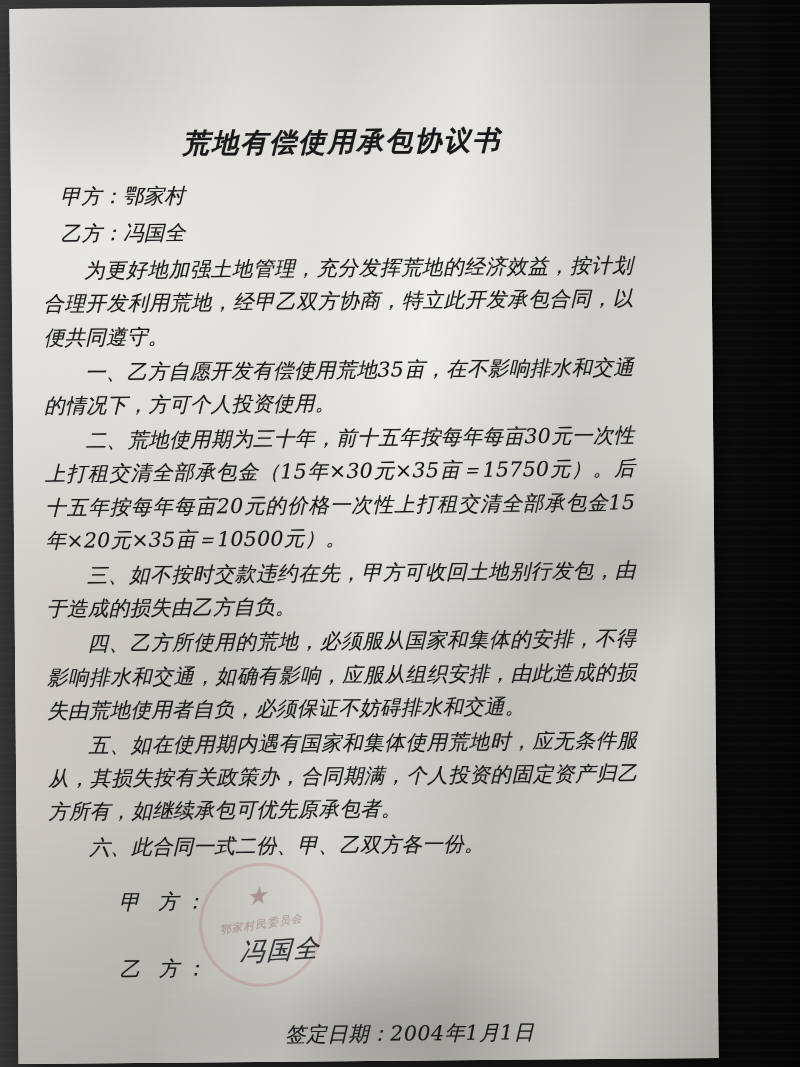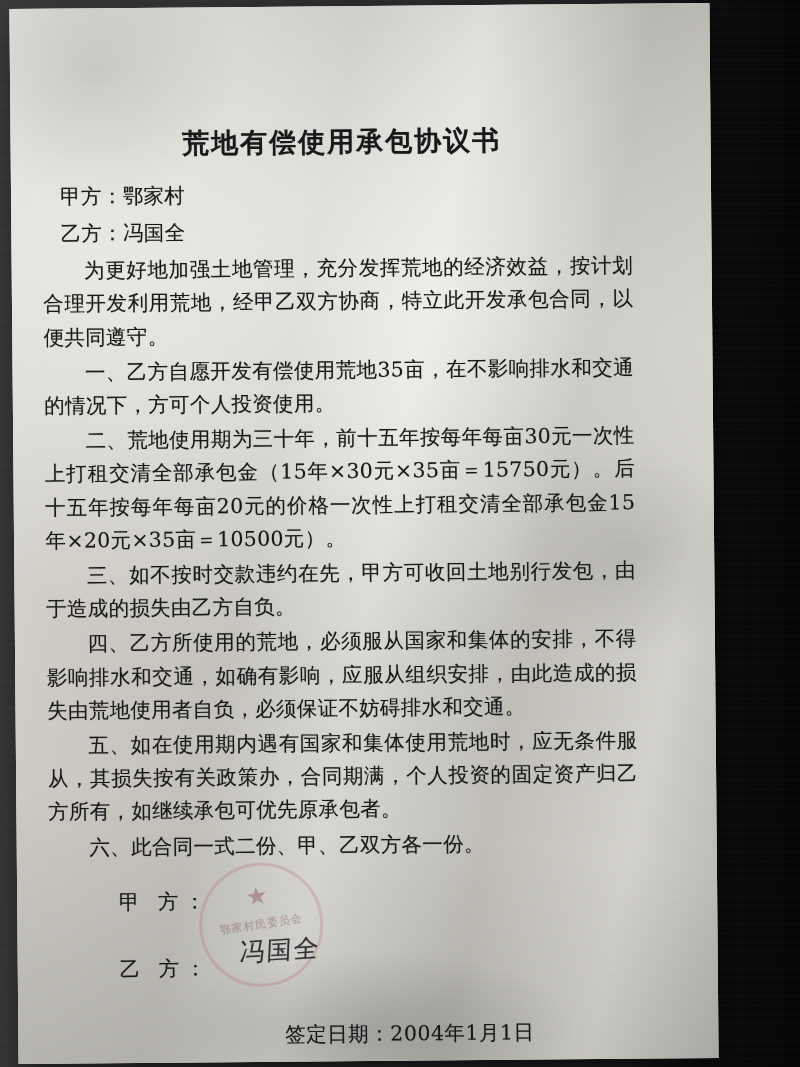--- a/index.html
+++ b/index.html
@@ -7,20 +7,21 @@
     padding: 0;
     background: #1a1a1a;
   }
   #page {
     position: relative;
     width: 800px;
     height: 1067px;
     overflow: hidden;
     background: #2b2b2b;
     font-family: "DejaVu Sans", sans-serif;
+    font-style: italic;
   }
 
   
   .backdrop {
     position: absolute;
     inset: 0;
     background:
       linear-gradient(100deg, #3a3a3a 0%, #2e2e2e 40%, #1f1f1f 70%, #141414 100%);
   }
   .backdrop-right {

